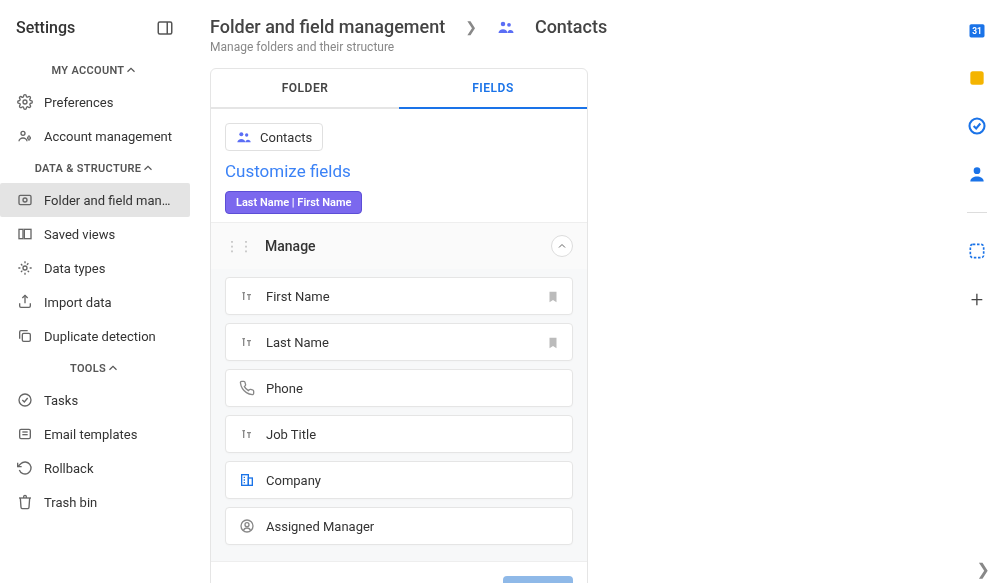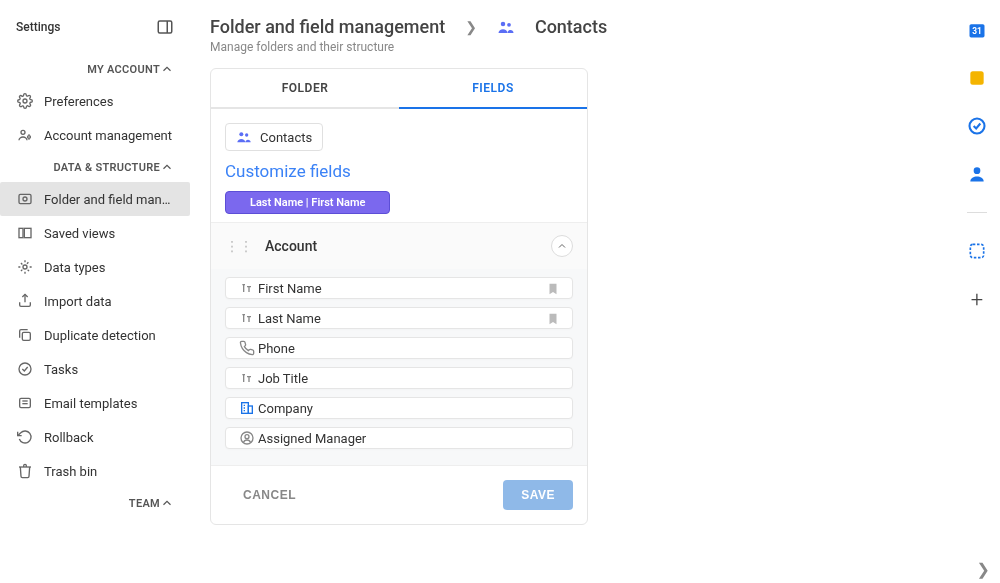--- a/index.html
+++ b/index.html
@@ -1,49 +1,49 @@
 <!DOCTYPE html>
 <html><head>
 <meta charset="utf-8">
 <style>
 * { box-sizing: border-box; margin: 0; padding: 0; }
 body { font-family: -apple-system, BlinkMacSystemFont, "Segoe UI", Roboto, sans-serif; background: #fff; width: 1000px; height: 583px; overflow: hidden; display: flex; position: relative; }
 .sidebar { width: 190px; background: #fff; padding: 18px 0 0 0; overflow-y: auto; }
 .sidebar-header { display: flex; align-items: center; justify-content: space-between; padding: 0 16px 18px 16px; }
-.sidebar-title { font-size: 12px; font-weight: 500; color: #333; }
+.sidebar-title { font-size: 16px; font-weight: 500; color: #333; }
 .panel-icon { width: 18px; height: 18px; color: #555; }
-.section-header { display: flex; align-items: center; justify-content: flex-end; padding: 8px 16px; cursor: pointer; }
+.section-header { display: flex; align-items: center; justify-content: center; padding: 8px 16px; cursor: pointer; }
 .section-header span { font-size: 11px; font-weight: 600; color: #555; letter-spacing: 0.3px; }
 .chev { color: #555; }
 .nav-item { display: flex; align-items: center; gap: 10px; padding: 8px 16px; cursor: pointer; font-size: 13px; color: #333; }
 .nav-item.active { background: #e4e4e4; border-radius: 2px; }
 .nav-item .ico { width: 18px; height: 18px; color: #666; flex-shrink: 0; display: inline-flex; align-items: center; justify-content: center; }
 .nav-item span { white-space: nowrap; overflow: hidden; text-overflow: ellipsis; }
 .main { flex: 1; background: #fff; padding: 16px 20px 0 20px; display: flex; flex-direction: column; overflow: hidden; }
 .breadcrumb { display: flex; align-items: center; gap: 20px; font-size: 18px; color: #444; font-weight: 500; }
 .breadcrumb .bc-chev { color: #888; font-size: 14px; }
 .breadcrumb .bc-icon { color: #5b6ef5; }
 .subtitle { font-size: 12px; color: #888; margin-top: 3px; margin-bottom: 14px; }
 .panel { width: 378px; border: 1px solid #e5e5e5; border-radius: 6px; background: #fff; display: flex; flex-direction: column; }
 .tabs { display: flex; }
 .tab { flex: 1; text-align: center; padding: 12px 0; font-size: 12px; font-weight: 600; letter-spacing: 0.5px; cursor: pointer; border-bottom: 2px solid transparent; }
 .tab.inactive { color: #444; border-bottom-color: #e5e5e5; }
 .tab.active { color: #1a73e8; border-bottom-color: #1a73e8; }
 .panel-body { padding: 14px 14px 8px 14px; }
 .folder-chip { display: inline-flex; align-items: center; gap: 8px; border: 1px solid #e0e0e0; border-radius: 4px; padding: 5px 10px; font-size: 13px; color: #333; }
 .folder-chip .people-icon { color: #5b6ef5; }
 .customize-label { font-size: 17px; color: #3b82f6; margin-top: 10px; margin-bottom: 10px; }
-.formula-chip { display: inline-block; background: #7b68ee; color: #fff; font-size: 11px; font-weight: 600; padding: 4px 24px; border-radius: 4px; border: 1px solid #5c4ed6; }
+.formula-chip { display: inline-block; background: #7b68ee; color: #fff; font-size: 11px; font-weight: 600; padding: 4px 10px; border-radius: 4px; border: 1px solid #5c4ed6; }
 .section-row { display: flex; align-items: center; justify-content: space-between; padding: 12px 14px; border-top: 1px solid #eee; background: #fafafa; }
 .section-row .left { display: flex; align-items: center; gap: 12px; }
 .drag-handle { color: #bbb; font-size: 14px; }
 .section-title { font-size: 14px; font-weight: 500; color: #333; }
 .collapse-btn { width: 22px; height: 22px; border: 1px solid #ddd; border-radius: 50%; display: inline-flex; align-items: center; justify-content: center; color: #666; background: #fff; cursor: pointer; }
 .fields-list { padding: 8px 14px 8px 14px; background: #f7f8f9; }
-.field-row { background: #fff; border: 1px solid #e5e5e5; border-radius: 4px; padding: 2px 12px; margin-bottom: 8px; display: flex; align-items: flex-end; gap: 2px; font-size: 13px; color: #333; box-shadow: 0 1px 2px rgba(0,0,0,0.02); position: relative; }
+.field-row { background: #fff; border: 1px solid #e5e5e5; border-radius: 4px; padding: 10px 12px; margin-bottom: 8px; display: flex; align-items: flex-end; gap: 10px; font-size: 13px; color: #333; box-shadow: 0 1px 2px rgba(0,0,0,0.02); position: relative; }
 .field-row .ficon { width: 18px; color: #888; display: inline-flex; align-items: center; justify-content: center; }
 .field-row .ficon.blue { color: #1a73e8; }
 .bookmark { margin-left: auto; color: #bbb; }
 .footer { display: flex; align-items: center; justify-content: space-between; padding: 14px 14px; border-top: 1px solid #eee; }
 .btn { border: none; padding: 8px 18px; border-radius: 4px; font-size: 12px; font-weight: 600; letter-spacing: 0.5px; cursor: pointer; }
 .btn-cancel { background: transparent; color: #888; }
 .btn-save { background: #8fb9e8; color: #fff; }
 .right-rail { width: 46px; background: #fff; display: flex; flex-direction: column; align-items: center; padding-top: 20px; gap: 28px; }
 .right-rail .ritem { width: 20px; height: 20px; color: #1a73e8; cursor: pointer; display: inline-flex; align-items: center; justify-content: center; }
 .right-rail .ritem.gray { color: #888; }
@@ -134,20 +134,26 @@
   <div class="nav-item">
     <span class="ico">
         <svg width="16" height="16" viewBox="0 0 24 24" fill="none" stroke="currentColor" stroke-width="2">
           <rect x="8" y="8" width="12" height="12" rx="2"></rect>
           <path d="M4 16V6a2 2 0 0 1 2-2h10"></path>
         </svg>
       </span>
     <span>Duplicate detection</span>
   </div>
 
+  <div class="section-header">
+    <span>TOOLS</span>
+    <svg class="chev" width="14" height="14" viewBox="0 0 24 24" fill="none" stroke="currentColor" stroke-width="2">
+        <polyline points="18 15 12 9 6 15"></polyline>
+      </svg>
+  </div>
   <div class="nav-item">
     <span class="ico">
         <svg width="16" height="16" viewBox="0 0 24 24" fill="none" stroke="currentColor" stroke-width="2">
           <circle cx="12" cy="12" r="9"></circle>
           <polyline points="8 12 11 15 16 9"></polyline>
         </svg>
       </span>
     <span>Tasks</span>
   </div>
   <div class="nav-item">
@@ -173,26 +179,20 @@
     <span class="ico">
         <svg width="16" height="16" viewBox="0 0 24 24" fill="none" stroke="currentColor" stroke-width="2">
           <polyline points="3 6 5 6 21 6"></polyline>
           <path d="M19 6l-1 14a2 2 0 0 1-2 2H8a2 2 0 0 1-2-2L5 6"></path>
           <path d="M10 6V4a2 2 0 0 1 2-2h0a2 2 0 0 1 2 2v2"></path>
         </svg>
       </span>
     <span>Trash bin</span>
   </div>
 
-  <div class="section-header">
-    <span>TEAM</span>
-    <svg class="chev" width="14" height="14" viewBox="0 0 24 24" fill="none" stroke="currentColor" stroke-width="2">
-        <polyline points="18 15 12 9 6 15"></polyline>
-      </svg>
-  </div>
 </div>
 
 <div class="main">
   <div class="breadcrumb">
     <span>Folder and field management</span>
     <span class="bc-chev">❯</span>
     <svg class="bc-icon" width="18" height="18" viewBox="0 0 24 24" fill="currentColor">
         <circle cx="8" cy="8" r="3"></circle>
         <circle cx="16" cy="9" r="2.5"></circle>
         <path d="M2 20c0-3 3-5 6-5s6 2 6 5"></path>
@@ -217,21 +217,21 @@
           </svg>
         <span>Contacts</span>
       </div>
       <div class="customize-label">Customize fields</div>
       <div class="formula-chip">Last Name | First Name</div>
     </div>
 
     <div class="section-row">
       <div class="left">
         <span class="drag-handle">⋮⋮</span>
-        <span class="section-title">Account</span>
+        <span class="section-title">Manage</span>
       </div>
       <span class="collapse-btn">
         <svg width="12" height="12" viewBox="0 0 24 24" fill="none" stroke="currentColor" stroke-width="2">
             <polyline points="18 15 12 9 6 15"></polyline>
           </svg>
       </span>
     </div>
 
     <div class="fields-list">
       <div class="field-row">

